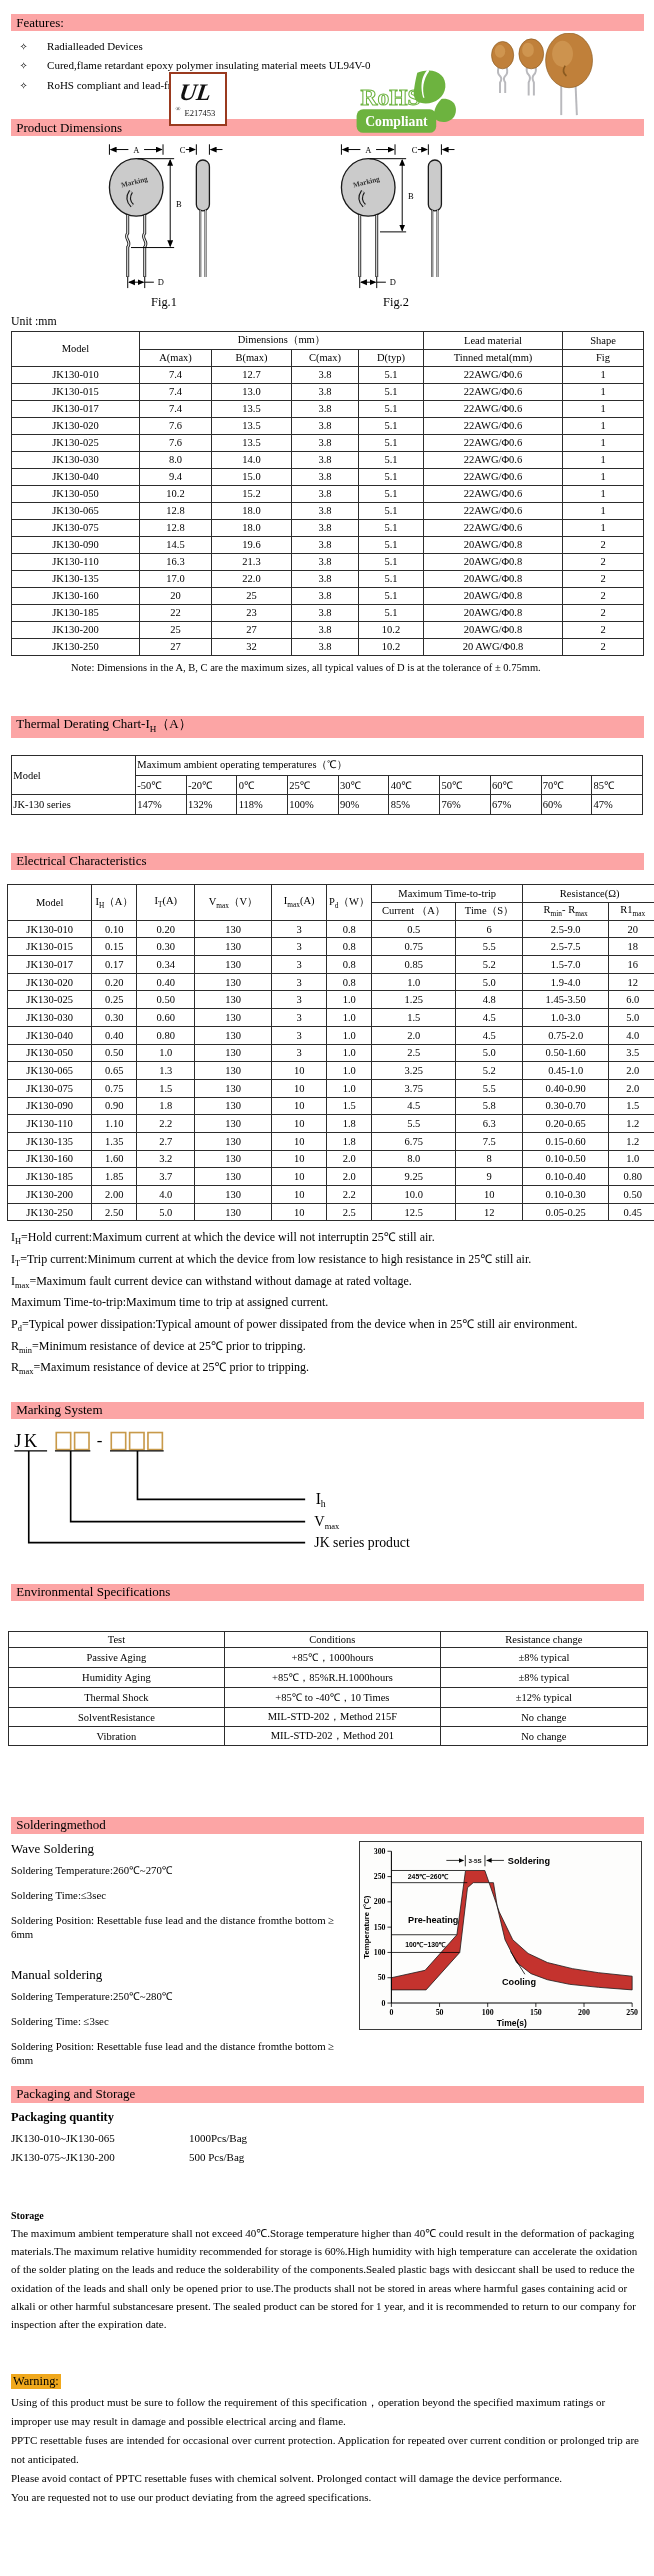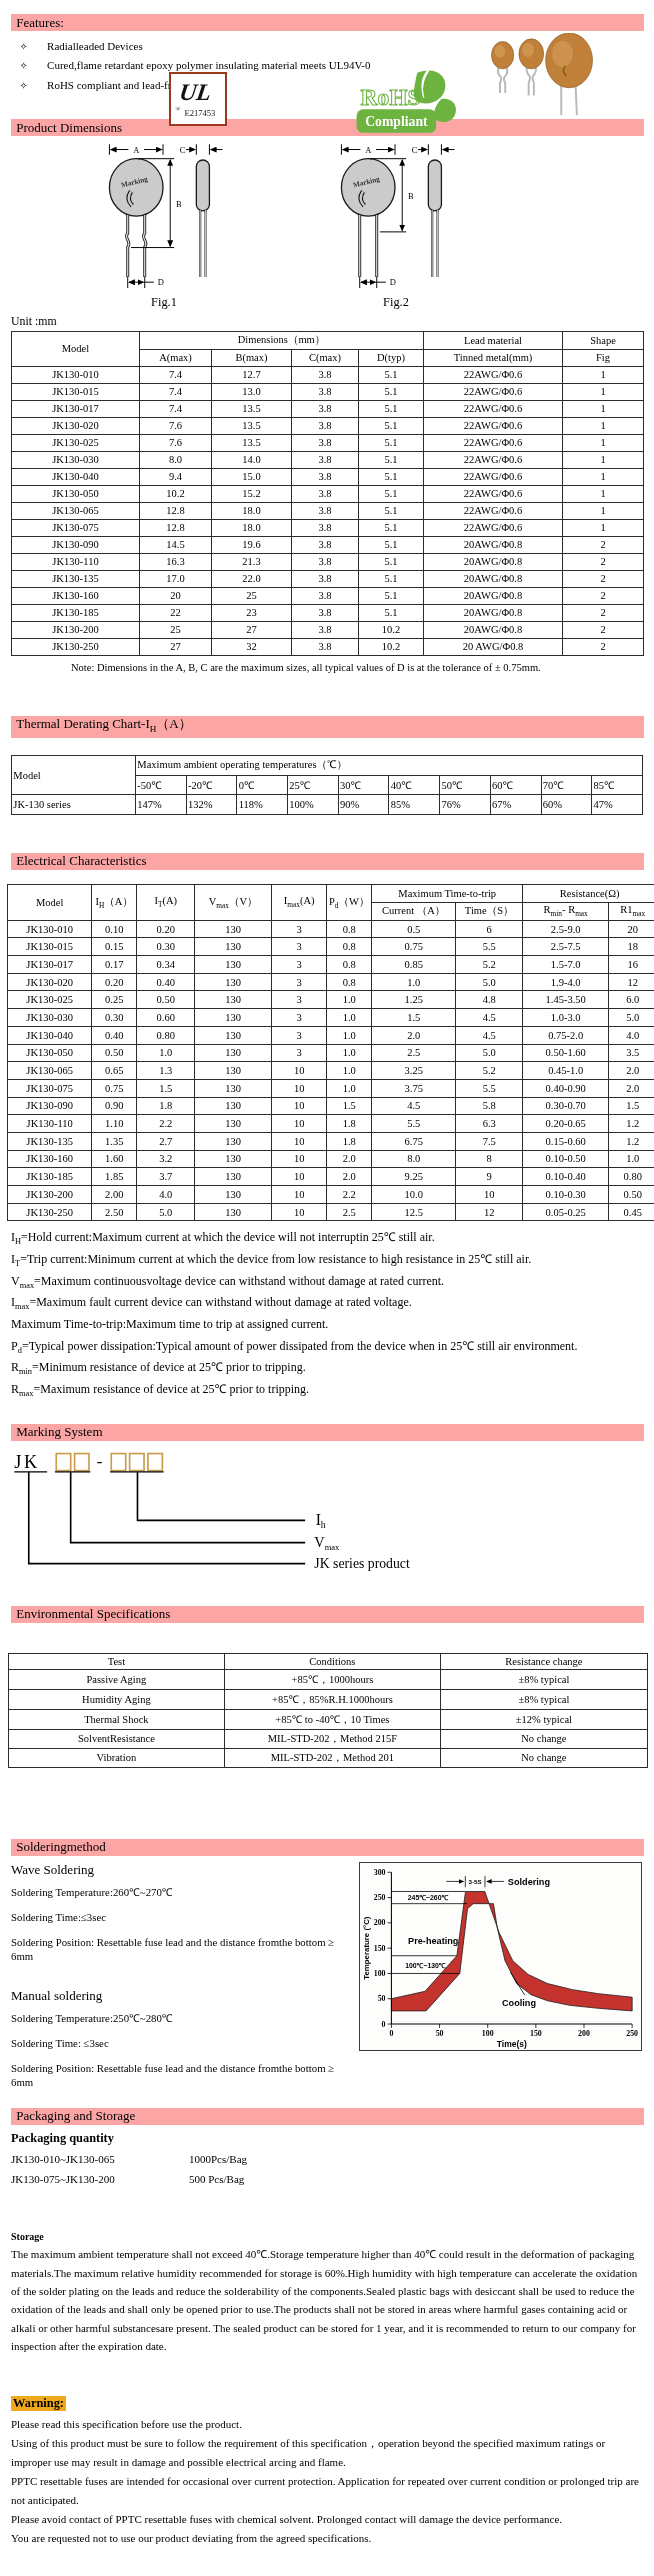--- a/index.html
+++ b/index.html
@@ -62,21 +62,21 @@
   .pkg-row { font-size:11px; line-height:19.6px; margin-left:11px; }
   .pkg-range { display:inline-block; width:178px; }
 
   
   .storage { margin:42px 11px 0; }
   .storage-title { font-size:10px; font-weight:bold; margin-bottom:3px; }
   .storage-text { font-size:11px; line-height:18.3px; text-align:left; }
 
   
   .warning { margin:41px 11px 0; padding-bottom:55px; }
-  .warning-title { display:inline-block; background:#f0a81c; font-weight:bold; font-size:12.4px; padding:0 2px; margin-bottom:3.9px;text-align:center; }
+  .warning-title { display:inline-block; background:#f0a81c; font-weight:normal; font-size:12.4px; padding:0 2px; margin-bottom:3.9px;text-align:center; }
   .wline { font-size:11px; line-height:19px; }
 
   svg text { font-family:"Liberation Serif", serif; }
   svg .sansb { font-family:"Liberation Sans", sans-serif; font-weight:bold; }
 </style>
 </head>
 <body>
 
 <div class="page">
 
@@ -707,21 +707,20 @@
           <td>12</td>
           <td>0.05-0.25</td>
           <td>0.45</td>
         </tr>
     </tbody>
   </table>
 
   <div class="defs">
     <div class="def-line"><span>I</span><sub>H</sub><span>=Hold current:Maximum current at which the device will not interruptin 25℃ still air.</span></div>
       <div class="def-line"><span>I</span><sub>T</sub><span>=Trip current:Minimum current at which the device from low resistance to high resistance in 25℃ still air.</span></div>
-      <div class="def-line"><span>V</span><sub>max</sub><span>=Maximum continuousvoltage device can withstand without damage at rated current.</span></div>
       <div class="def-line"><span>I</span><sub>max</sub><span>=Maximum fault current device can withstand without damage at rated voltage.</span></div>
       <div class="def-line"><span>Maximum Time-to-trip:Maximum time to trip at assigned current.</span><sub></sub><span></span></div>
       <div class="def-line"><span>P</span><sub>d</sub><span>=Typical power dissipation:Typical amount of power dissipated from the device when in 25℃ still air environment.</span></div>
       <div class="def-line"><span>R</span><sub>min</sub><span>=Minimum resistance of device at 25℃ prior to tripping.</span></div>
       <div class="def-line"><span>R</span><sub>max</sub><span>=Maximum resistance of device at 25℃ prior to tripping.</span></div>
   </div>
 
   <div class="bar" style="margin-top:21px">Marking System</div>
   <svg width="498" height="131" viewBox="0 0 760 200" style="margin:6.5px 0 0 9.2px; display:block">
     <text x="8" y="32" font-size="28" letter-spacing="4">JK</text>
@@ -890,21 +889,20 @@
   </div>
 
   <div class="storage">
     <div class="storage-title">Storage</div>
     <div class="storage-text">The maximum ambient temperature shall not exceed 40℃.Storage temperature higher than 40℃ could result in the deformation of packaging materials.The maximum relative humidity recommended for storage is 60%.High humidity with high temperature can accelerate the oxidation of the solder plating on the leads and reduce the solderability of the components.Sealed plastic bags with desiccant shall be used to reduce the oxidation of the leads and shall only be opened prior to use.The products shall not be stored in areas where harmful gases containing acid or alkali or other harmful substancesare present. The sealed product can be stored for 1 year, and it is recommended to return to our company for inspection after the expiration date.</div>
   </div>
 
   <div class="warning">
     <div class="warning-title">Warning:</div>
     <div>
-      <div class="wline">Please read this specification before use the product.</div>
         <div class="wline">Using of this product must be sure to follow the requirement of this specification，operation beyond the specified maximum ratings or improper use may result in damage and possible electrical arcing and flame.</div>
         <div class="wline">PPTC resettable fuses are intended for occasional over current protection. Application for repeated over current condition or prolonged trip are not anticipated.</div>
         <div class="wline">Please avoid contact of PPTC resettable fuses with chemical solvent. Prolonged contact will damage the device performance.</div>
         <div class="wline">You are requested not to use our product deviating from the agreed specifications.</div>
     </div>
   </div>
 
 </div>
 
 

